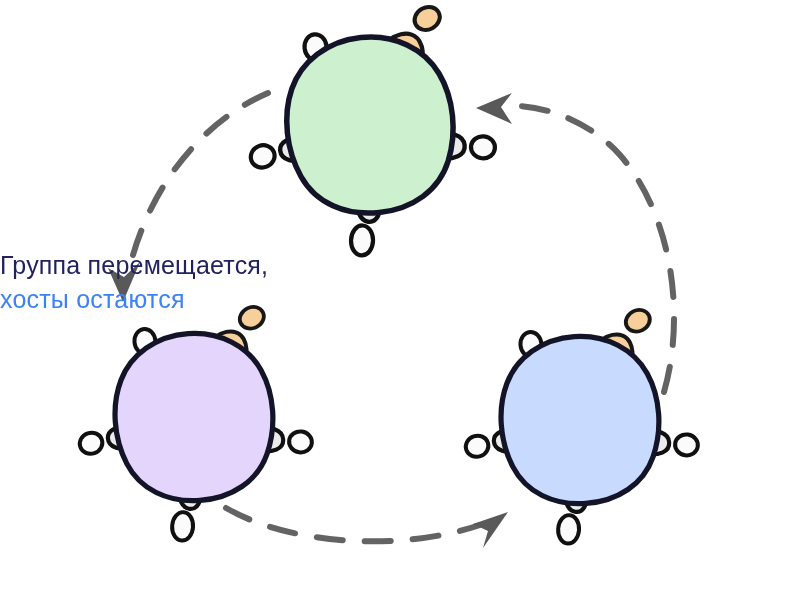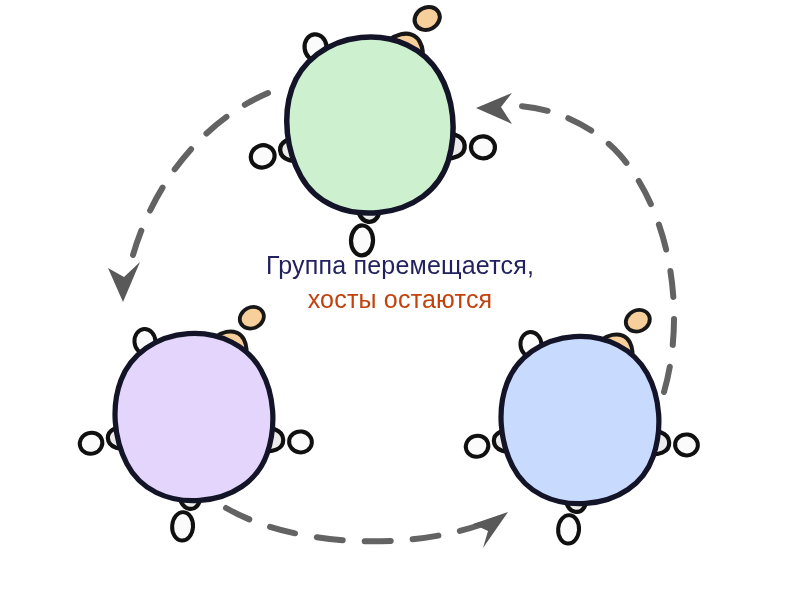--- a/index.html
+++ b/index.html
@@ -24,21 +24,20 @@
     top: 0;
     width: 800px;
     height: 604px;
     display: block;
   }
   .caption-layer {
     position: absolute;
     left: 0;
     top: 248px;
     width: 800px;
-    text-align: center;
     pointer-events: none;
   }
   .caption-line {
     font-family: "Liberation Sans", sans-serif;
     font-size: 25px;
     line-height: 34px;
     letter-spacing: 0.2px;
     color: #22225e;
     white-space: pre;
   }
@@ -205,16 +204,16 @@
           <ellipse cx="-20" cy="114" rx="11" ry="15" transform="rotate(8 -20 114)" fill="#fbfbfb" stroke="#101010" stroke-width="4.2"></ellipse>
         </g>
         <path d="M 0 -88 C 34 -88 62 -70 74 -44 C 86 -18 86 16 74 44 C 62 72 34 88 0 88 C -34 88 -62 72 -74 44 C -86 16 -86 -18 -74 -44 C -62 -70 -34 -88 0 -88 Z" fill="#c9daff" stroke="#141428" stroke-width="5.5" stroke-linejoin="round"></path>
       </g>
     </g>
 
   </svg>
 
   <div class="caption-layer">
     <div class="caption-line" style="color: rgb(34, 34, 94); font-size: 25px;">Группа перемещается,</div>
-    <div class="caption-line" style="color: #c2410c; font-size: 25px;">хосты остаются</div>
+    <div class="caption-line" style="color: #3b82f6; font-size: 25px;">хосты остаются</div>
   </div>
 
 </div>
 
 </body></html>

